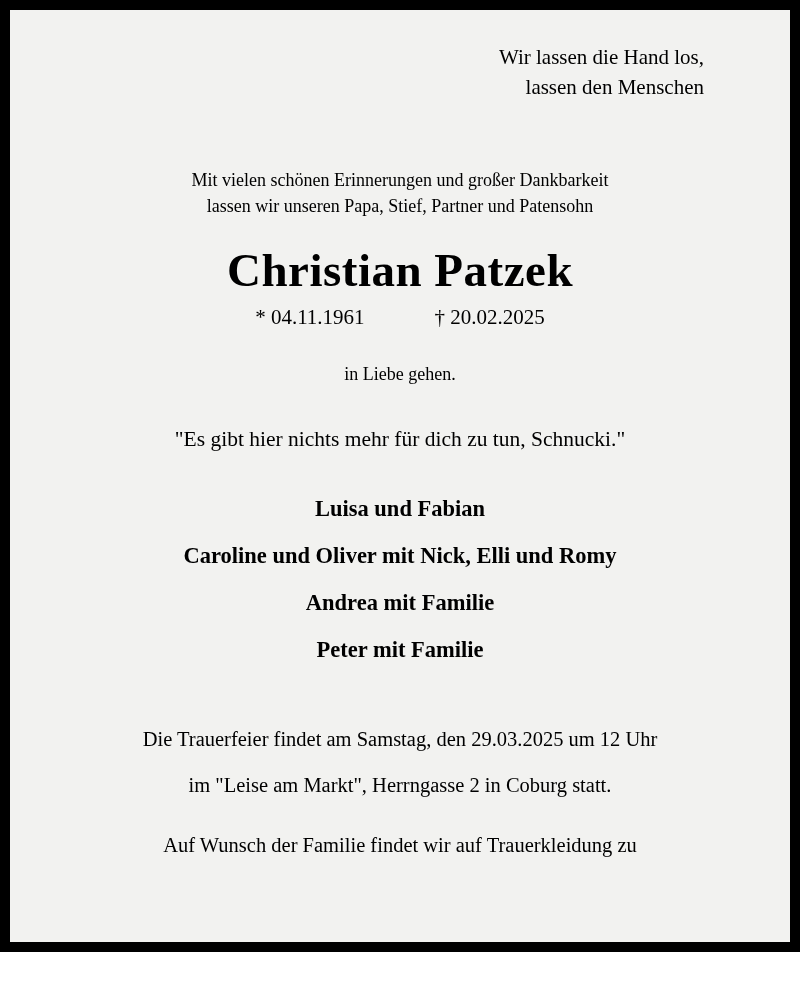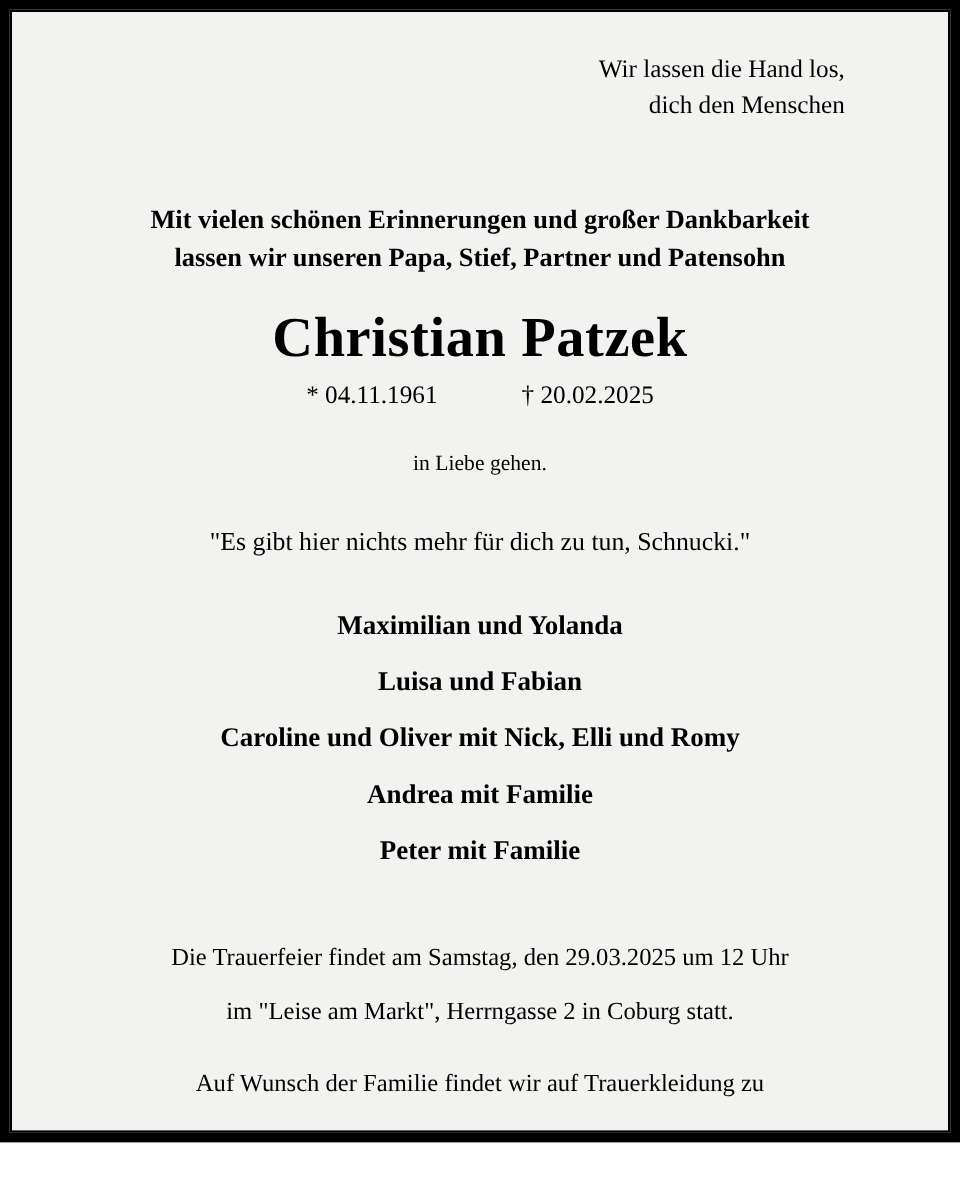--- a/index.html
+++ b/index.html
@@ -38,24 +38,23 @@
     font-size: 21px;
     line-height: 1.45;
     margin-top: 6px;
     padding-right: 46px;
   }
   .motto div {
     white-space: nowrap;
   }
   .intro {
     text-align: center;
-    font-size: 22px;
+    font-size: 18px;
     line-height: 1.45;
     margin-top: 64px;
-    font-weight: bold;
   }
   .intro div {
     white-space: nowrap;
   }
   .name {
     text-align: center;
     font-size: 47px;
     font-weight: bold;
     letter-spacing: 0.5px;
     margin-top: 24px;
@@ -107,41 +106,40 @@
   }
 </style>
 </head>
 <body>
 
 <div class="obituary">
   <div class="inner-frame">
 
     <div class="motto">
       <div>Wir lassen die Hand los,</div>
-      <div>dich den Menschen</div>
+      <div>lassen den Menschen</div>
     </div>
 
     <div class="intro">
       <div>Mit vielen schönen Erinnerungen und großer Dankbarkeit</div>
       <div>lassen wir unseren Papa, Stief, Partner und Patensohn</div>
     </div>
 
     <div class="name">Christian Patzek</div>
 
     <div class="dates">
       <span>* 04.11.1961</span>
       <span>† 20.02.2025</span>
     </div>
 
     <div class="closing-line">in Liebe gehen.</div>
 
     <div class="quote">"Es gibt hier nichts mehr für dich zu tun, Schnucki."</div>
 
     <div class="survivors">
-      <div class="line">Maximilian und Yolanda</div>
       <div class="line">Luisa und Fabian</div>
       <div class="line">Caroline und Oliver mit Nick, Elli und Romy</div>
       <div class="line">Andrea mit Familie</div>
       <div class="line">Peter mit Familie</div>
     </div>
 
     <div class="service">
       <div>Die Trauerfeier findet am Samstag, den 29.03.2025 um 12 Uhr</div>
       <div>im "Leise am Markt", Herrngasse 2 in Coburg statt.</div>
     </div>

